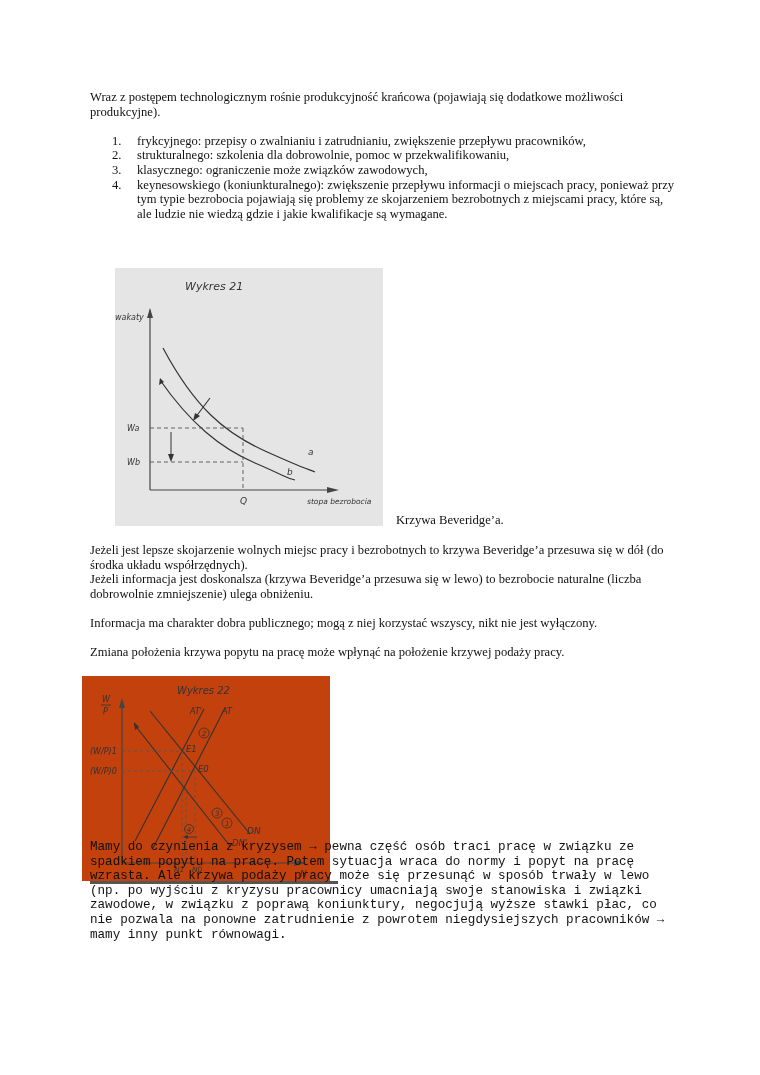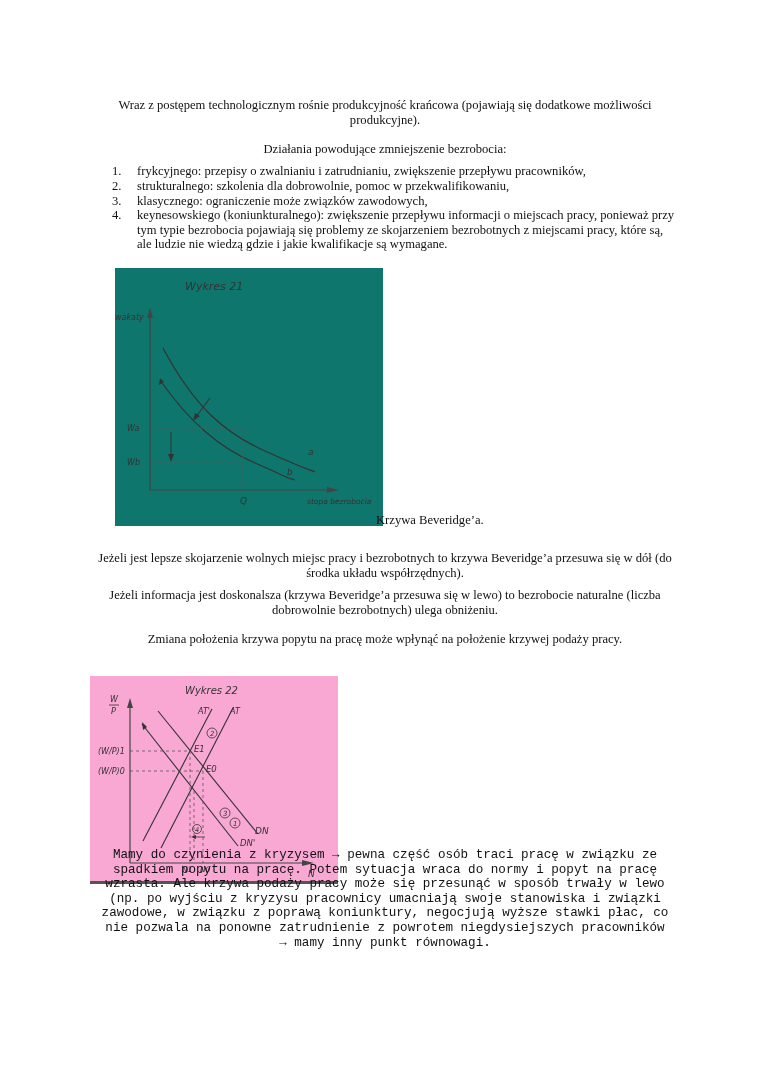--- a/index.html
+++ b/index.html
@@ -1,37 +1,36 @@
 <!DOCTYPE html>
 <html><head>
   <meta charset="utf-8">
   <style>
     html, body { margin: 0; padding: 0; background: #ffffff; }
     body { width: 760px; height: 1075px; position: relative; overflow: hidden;
            font-family: "Liberation Serif", serif; color: #111; font-size: 12.6px; line-height: 14.6px; }
     .page { position: absolute; left: 90px; top: 90px; width: 590px; }
-    p { margin: 8px; text-align: center; }
+    p { margin: 0; }
     .para { margin-bottom: 14.6px; }
     .list { margin: 0; padding: 0; list-style: none; }
     .list li { position: relative; padding-left: 47px; }
     .list li .num { position: absolute; left: 22px; top: 0; }
-    .fig1 { position: absolute; left: 115px; top: 268px; width: 268px; height: 258px; background: #0f766e; }
-    .fig1-caption { position: absolute; left: 376px; top: 513px; }
-    .fig2 { position: absolute; left: 90px; top: 676px; width: 248px; height: 205px; background: #f9a8d4; }
+    .fig1 { position: absolute; left: 115px; top: 268px; width: 268px; height: 258px; background: #e5e5e5; }
+    .fig1-caption { position: absolute; left: 396px; top: 513px; }
+    .fig2 { position: absolute; left: 82px; top: 676px; width: 248px; height: 205px; background: #c2410c; }
     .fig2-bottom { position: absolute; left: 90px; top: 881px; width: 248px; height: 3px; background: #555; }
     .block2 { position: absolute; left: 90px; top: 543px; width: 590px; }
     .block3 { position: absolute; left: 90px; top: 840px; width: 590px; font-family: Liberation Mono, monospace; }
     svg text { font-family: "DejaVu Sans", sans-serif; font-style: italic; fill: #333; }
   </style>
 </head>
 <body>
 
 <div class="page">
   <p class="para">Wraz z postępem technologicznym rośnie produkcyjność krańcowa (pojawiają się dodatkowe możliwości produkcyjne).</p>
-  <p>Działania powodujące zmniejszenie bezrobocia:</p>
   <ol class="list">
     <li><span class="num">1.</span><span>frykcyjnego: przepisy o zwalnianiu  i zatrudnianiu, zwiększenie przepływu pracowników,</span></li>
     <li><span class="num">2.</span><span>strukturalnego: szkolenia dla dobrowolnie, pomoc w przekwalifikowaniu,</span></li>
     <li><span class="num">3.</span><span>klasycznego: ograniczenie może związków zawodowych,</span></li>
     <li><span class="num">4.</span><span>keynesowskiego (koniunkturalnego): zwiększenie przepływu informacji o miejscach pracy, ponieważ przy tym typie bezrobocia pojawiają się problemy ze skojarzeniem bezrobotnych z miejscami pracy, które są, ale ludzie nie wiedzą gdzie i jakie kwalifikacje są wymagane.</span></li>
   </ol>
 </div>
 
 <div class="fig1">
   <svg width="268" height="258" viewBox="0 0 268 258">
@@ -62,21 +61,22 @@
     <text x="125" y="236" font-size="9">Q</text>
     <text x="192" y="236" font-size="7.5">stopa bezrobocia</text>
     <text x="193" y="187" font-size="9">a</text>
     <text x="172" y="207" font-size="9">b</text>
   </svg>
 </div>
 <span class="fig1-caption">Krzywa Beveridge’a.</span>
 
 <div class="block2">
   <p>Jeżeli jest lepsze skojarzenie wolnych miejsc pracy i bezrobotnych to krzywa Beveridge’a przesuwa się w dół (do środka układu współrzędnych).</p>
-  <p class="para">Jeżeli informacja jest doskonalsza (krzywa Beveridge’a przesuwa się w lewo) to bezrobocie naturalne (liczba dobrowolnie bezrobotnych) ulega obniżeniu.</p>
+  <p class="para">Jeżeli informacja jest doskonalsza (krzywa Beveridge’a przesuwa się w lewo) to bezrobocie naturalne (liczba dobrowolnie zmniejszenie) ulega obniżeniu.</p>
+  <p class="para">Informacja ma charakter dobra publicznego; mogą z niej korzystać wszyscy, nikt nie jest wyłączony.</p>
   <p>Zmiana położenia krzywa popytu na pracę może wpłynąć na położenie krzywej podaży pracy.</p>
 </div>
 
 <div class="fig2">
   <svg width="248" height="205" viewBox="0 0 248 205">
     <text x="95" y="18" font-size="10">Wykres 22</text>
     <text x="20" y="26" font-size="8">W</text>
     <line x1="19" y1="29" x2="29" y2="29" stroke="#333" stroke-width="0.8"></line>
     <text x="21" y="38" font-size="8">P</text>
 

